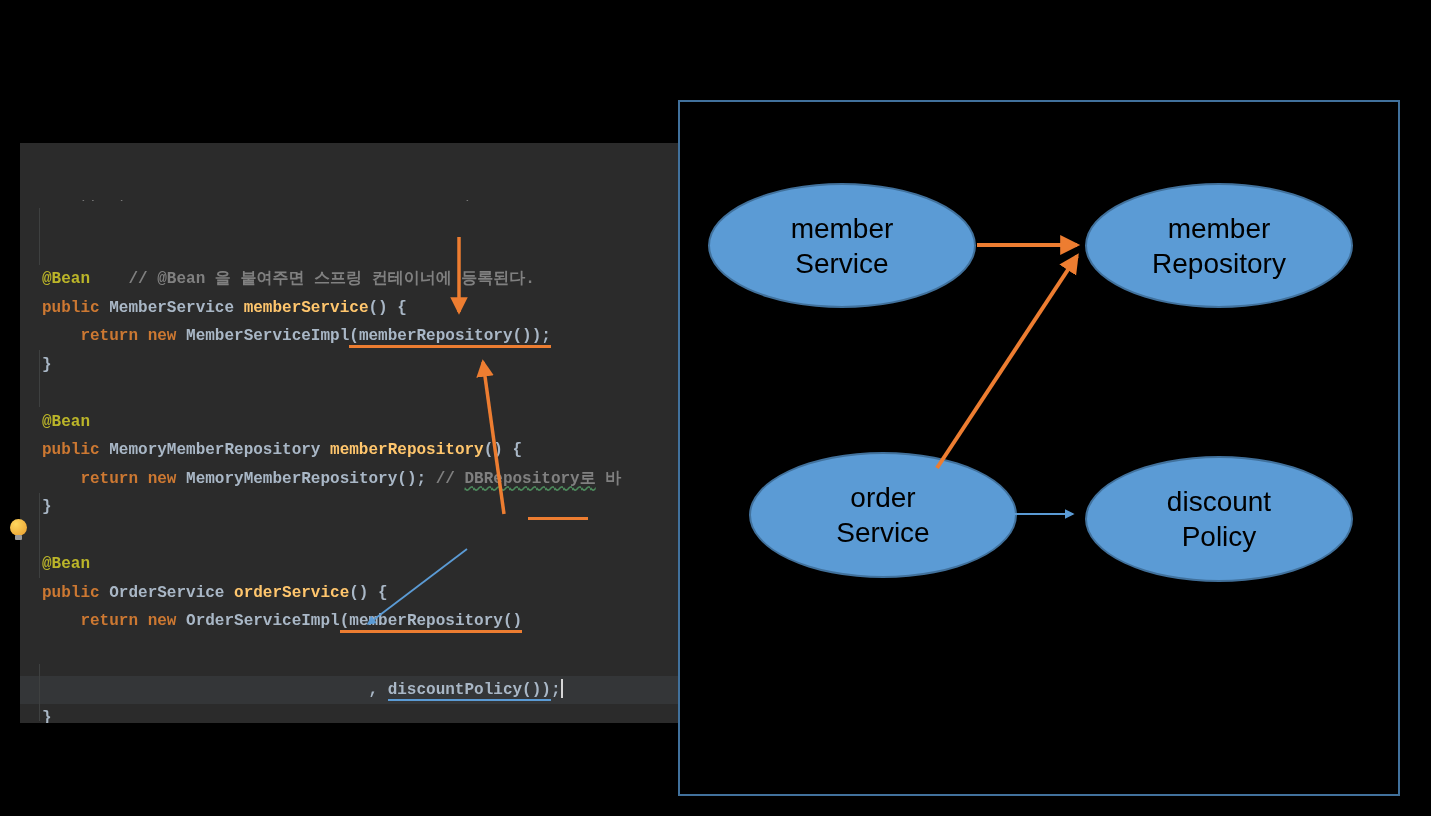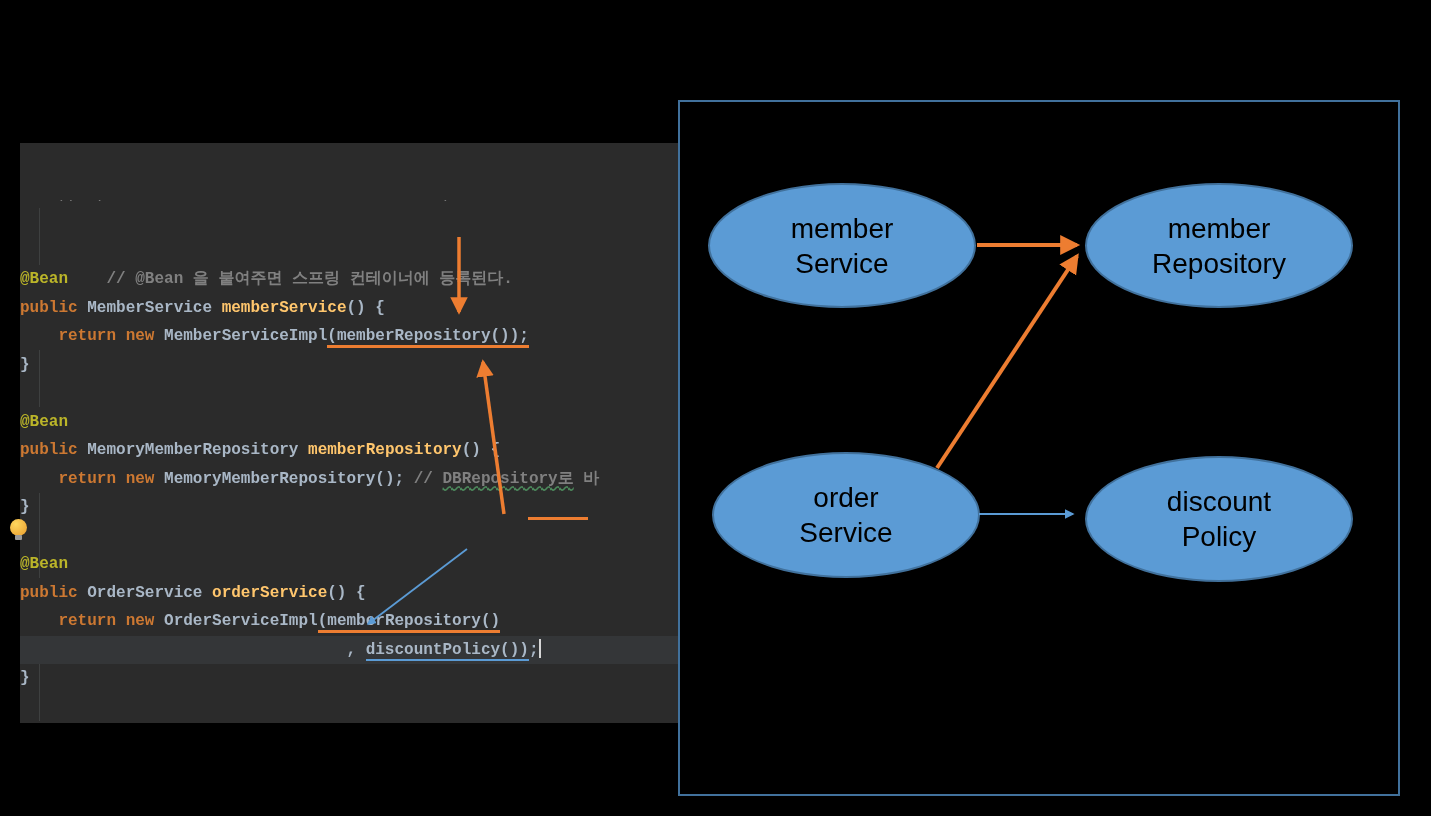--- a/index.html
+++ b/index.html
@@ -2,30 +2,30 @@
 <html style="--c-editor_bg: #2b2b2b; --c-caret_line_bg: #343638; --c-annotation: #bbb529; --c-keyword: #cc7832; --c-method: #ffc66d; --c-plain: #a9b7c6; --c-comment: #808080; --c-wavy: #4c8a5c; --c-arrow_orange: #ed7d31; --c-arrow_blue: #5b9bd5; --c-node_fill: #5b9bd5; --c-node_border: #41719c; --c-box_border: #41719c; --c-cursor: #d6d6d6; --c-bulb: #f2a33c;"><head>
 <meta charset="utf-8">
 <style>
   html,body{margin:0;padding:0;background:#000;}
   body{position:relative;width:1431px;height:816px;overflow:hidden;
        font-family:"Liberation Sans",sans-serif;}
 
   
   .code-box{
     position:absolute;left:20px;top:143px;width:720px;height:580px;
-    background:var(--c-editor_bg);box-sizing:border-box;
+    background:var(--c-editor_bg);box-sizing:border-box;padding-left:22px;
     overflow:hidden;white-space:pre;
     font-family:"Liberation Mono","DejaVu Sans Mono",monospace;
     font-size:16px;line-height:28.5px;font-weight:bold;
     color:var(--c-plain);
   }
   .partial{height:8px;overflow:hidden;position:relative;}
   .partial span{position:absolute;top:-20px;left:0;color:#787878;}
   .code-line{height:28.5px;}
-  .code-line.hl{background:var(--c-caret_line_bg);margin-left:-22px;padding-left:22px;}
+  .code-line.hl{background:var(--c-caret_line_bg);margin-left:-22px;padding-left:22px;margin-top:40px;}
   .tk-pl{color:var(--c-plain);}
   .tk-kw{color:var(--c-keyword);}
   .tk-ann{color:var(--c-annotation);}
   .tk-m{color:var(--c-method);}
   .tk-com{color:var(--c-comment);}
   .u-o{box-shadow:0 3px 0 var(--c-arrow_orange);}
   .u-b{box-shadow:0 2px 0 var(--c-arrow_blue);}
   .u-w{text-decoration-line:underline;text-decoration-style:wavy;
        text-decoration-color:var(--c-wavy);text-underline-offset:3px;}
   .caret{display:inline-block;width:2.5px;height:19px;background:var(--c-cursor);
@@ -65,21 +65,21 @@
 <div class="bulb"></div>
 
 <div class="dbox"></div>
 
 <div class="node" style="left:708px;top:183px;height:125px">
   <div><span>member</span><br><span>Service</span></div>
 </div>
 <div class="node" style="left:1085px;top:183px;height:125px">
   <div><span>member</span><br><span>Repository</span></div>
 </div>
-<div class="node" style="left:712px;top:452px">
+<div class="node" style="left:749px;top:452px">
   <div><span>order</span><br><span>Service</span></div>
 </div>
 <div class="node" style="left:1085px;top:456px">
   <div><span>discount</span><br><span>Policy</span></div>
 </div>
 
 <svg class="overlay" viewBox="0 0 1431 816">
   <defs>
     <marker id="ah-o" markerUnits="strokeWidth" markerWidth="6" markerHeight="6" refX="4.2" refY="2.5" orient="auto">
       <path d="M0,0 L5,2.5 L0,5 Z" class="mh-o"></path>

